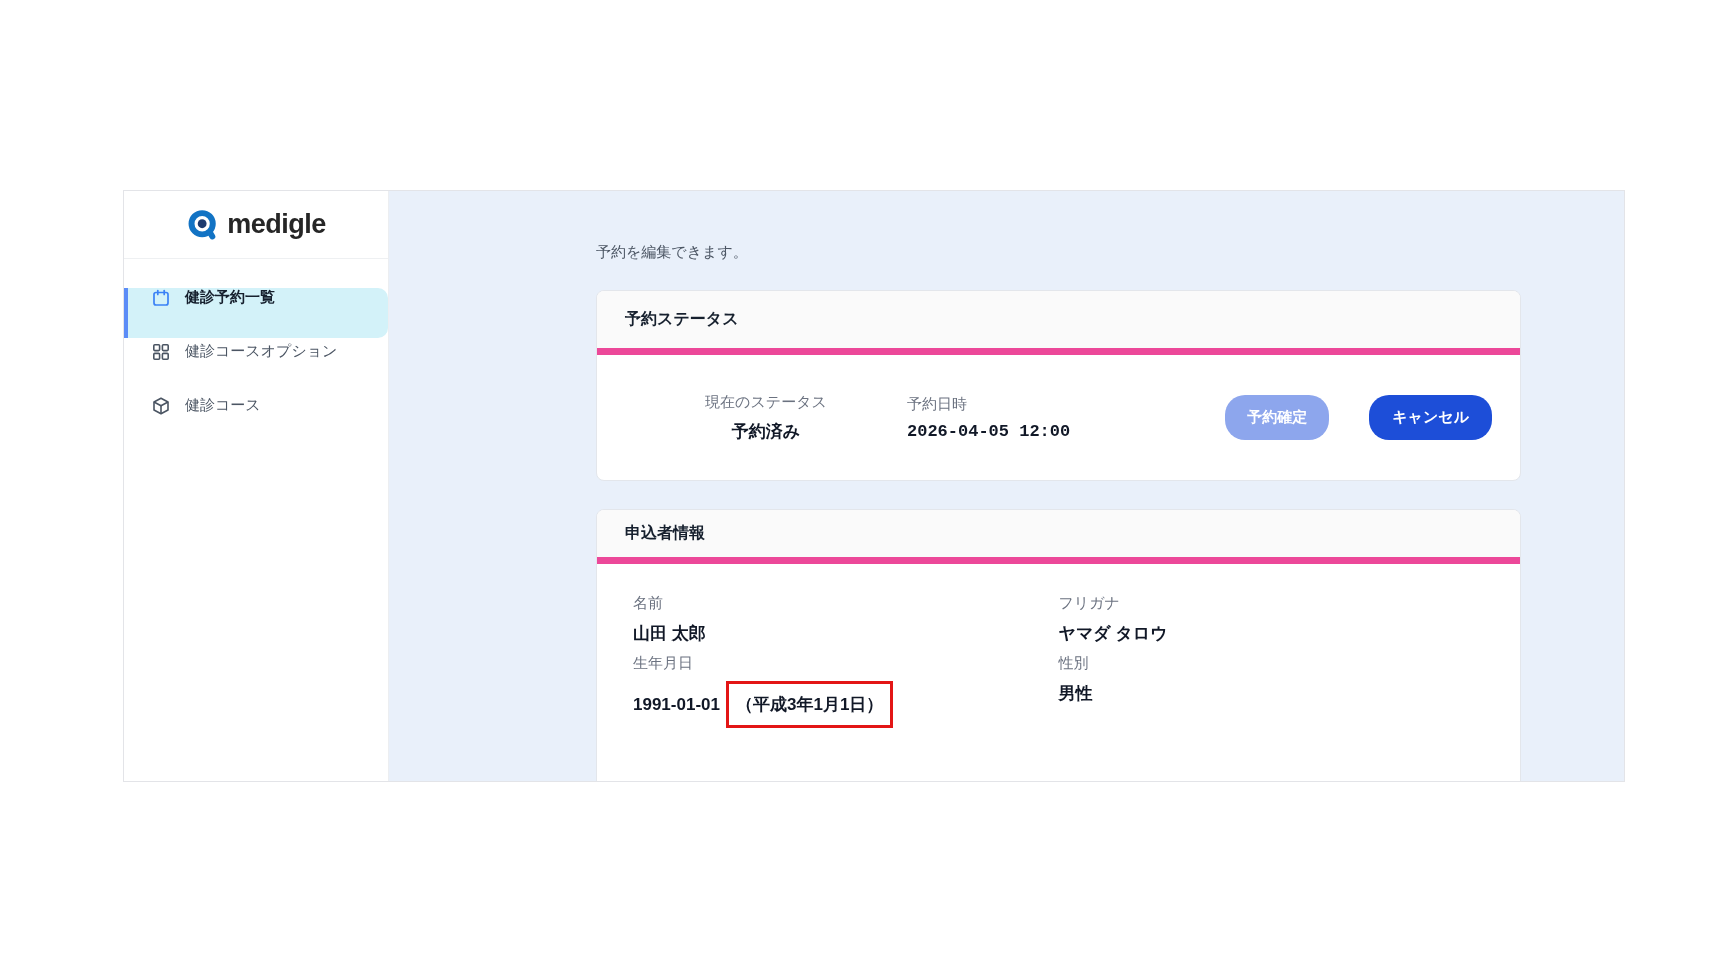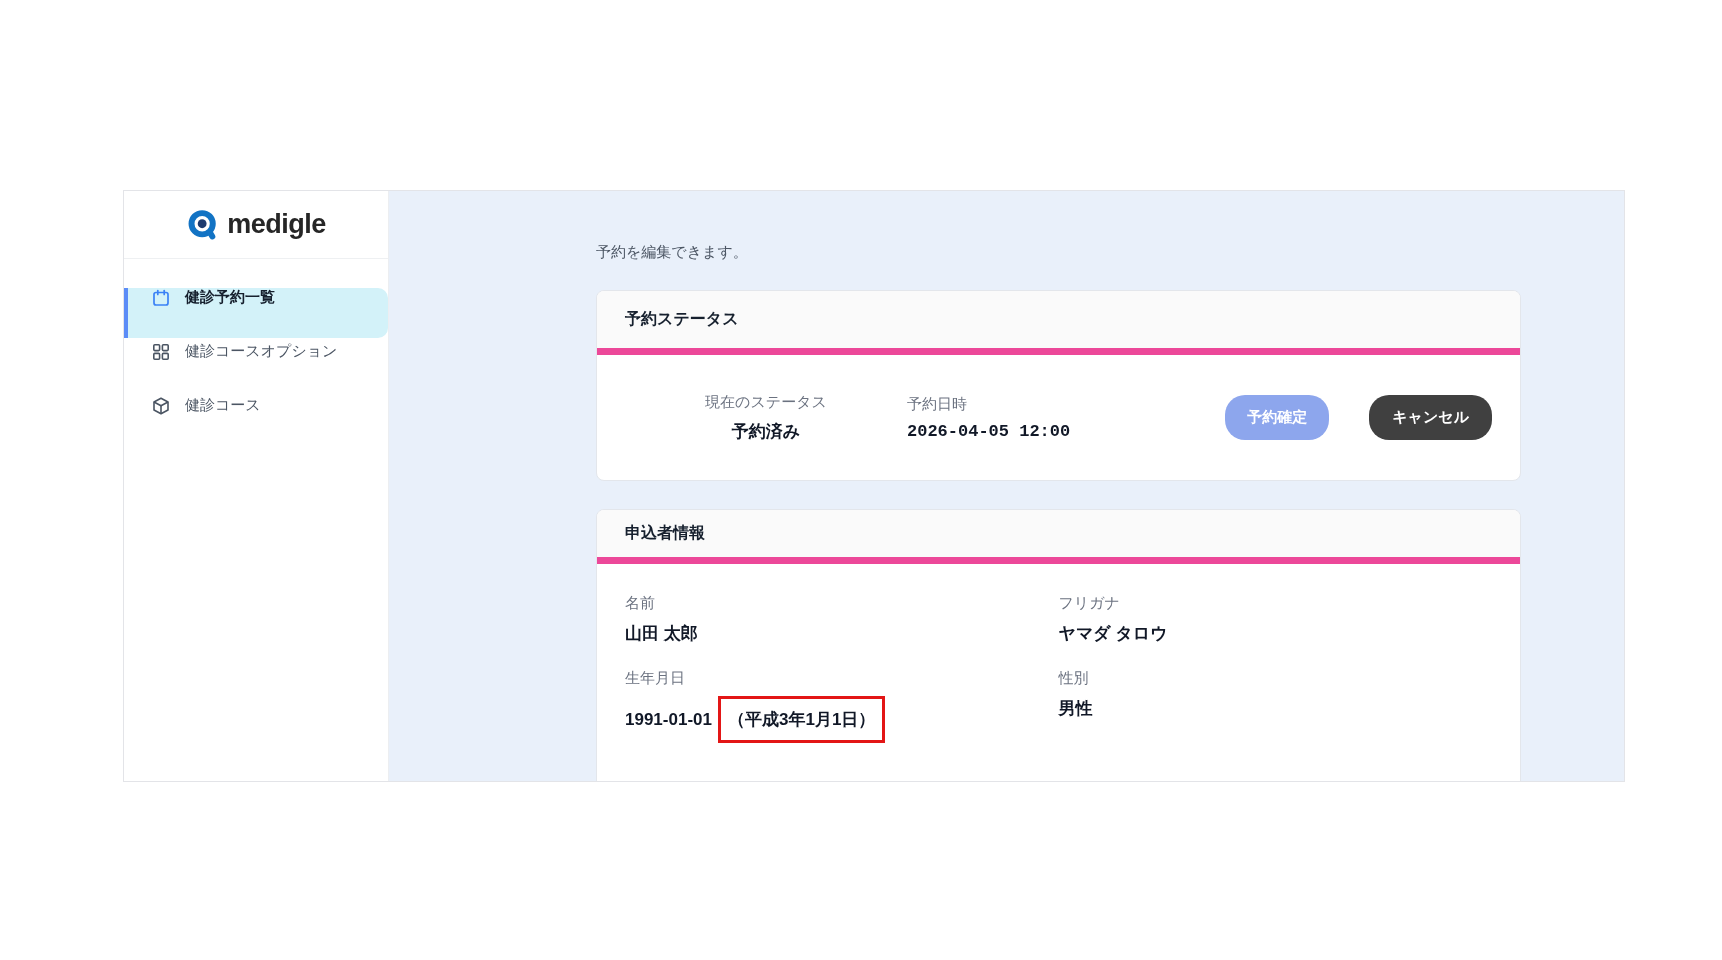--- a/index.html
+++ b/index.html
@@ -89,26 +89,26 @@
   .label { font-size: 15px; color: #6b7280; }
   .value { margin-top: 8px; font-size: 17px; font-weight: bold; color: #111827; font-family: Liberation Mono, monospace; }
 
   .status-actions { margin-left: auto; display: flex; gap: 40px; align-items: center; }
   .btn {
     border: none; border-radius: 20px;
     font-size: 15px; font-weight: bold; color: #ffffff;
     font-family: Liberation Serif, serif; cursor: pointer; white-space: nowrap;
   }
   .btn-confirm { background: #8da6ed; padding: 13px 22px; }
-  .btn-cancel  { background: #404040; padding: 13px 23px; }
+  .btn-cancel  { background: #1d4ed8; padding: 13px 23px; }
 
   .fields {
     display: grid; grid-template-columns: 1fr 1fr;
-    row-gap: 24px;
-    padding: 30px 28px 0;
+    row-gap: 9px;
+    padding: 30px 36px 0;
   }
   .field-value-row {
     margin-top: 8px;
     font-size: 17px; font-weight: bold; color: #111827;
     display: flex; align-items: center; min-height: 24px;
   }
   .annotated {
     display: inline-flex; align-items: center;
     border: 3px solid #e31616;
     padding: 9px 7px;

